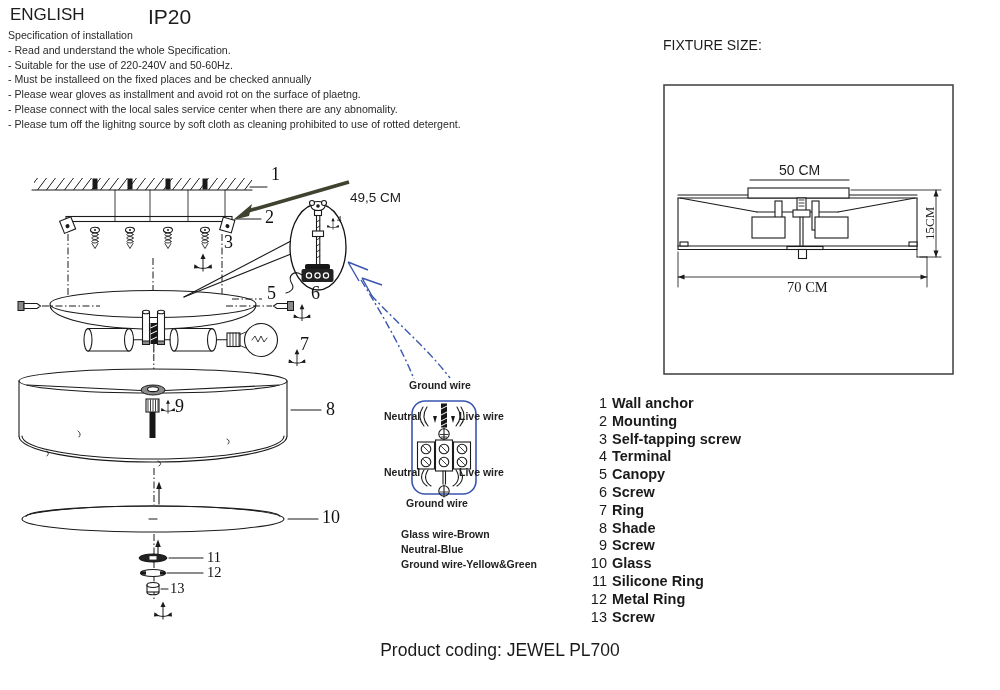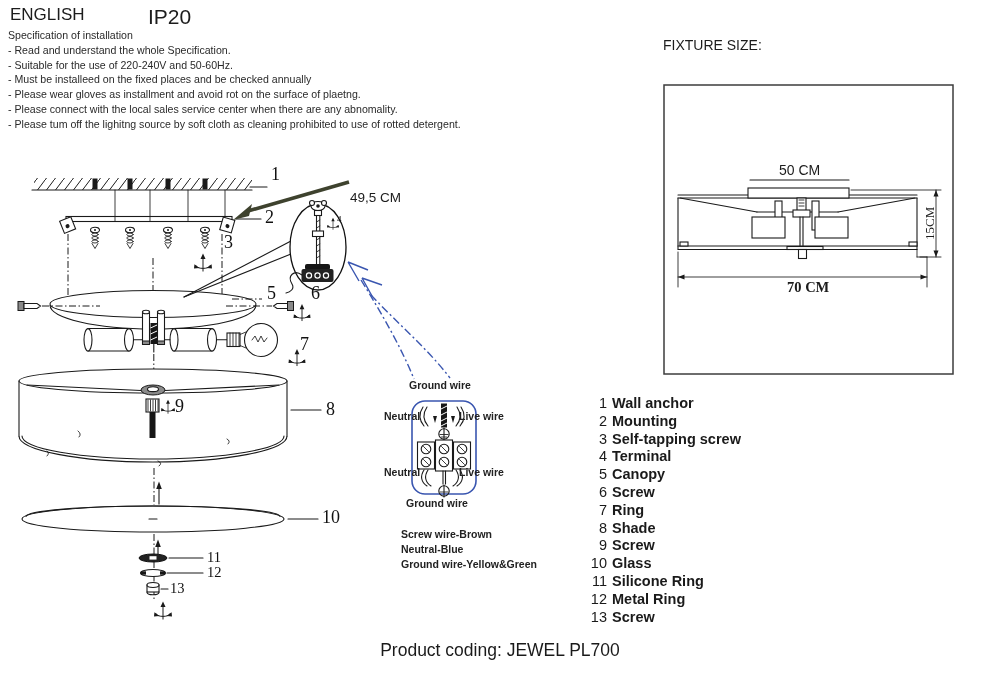--- a/index.html
+++ b/index.html
@@ -377,29 +377,29 @@
 
   <span class="t" style="left:350px;top:171px;font-size:13.5px;margin-top:19px;">49,5 CM</span>
 
   <span class="t wl" style="left:409px;top:379px;">Ground wire</span>
   <span class="t wl" style="left:384px;top:410px;">Neutral</span>
   <span class="t wl" style="left:459px;top:410px;">Live wire</span>
   <span class="t wl" style="left:384px;top:466px;">Neutral</span>
   <span class="t wl" style="left:459px;top:466px;">Live wire</span>
   <span class="t wl" style="left:406px;top:497px;">Ground wire</span>
   <div class="t colors" style="left:401px;top:527px;">
-    <div class="wl">Screw wire-Brown</div>
+    <div class="wl">Glass wire-Brown</div>
     <div class="wl">Neutral-Blue</div>
     <div class="wl">Ground wire-Yellow&amp;Green</div>
   </div>
 
   <span class="t" style="left:663px;top:37px;font-size:14px;">FIXTURE SIZE:</span>
   <span class="t" style="left:779px;top:162px;font-size:14px;">50 CM</span>
   <span class="dim-side">15CM</span>
-  <span class="t dim" style="left:787px;top:279px;font-size:14.5px;font-weight:bold;">70 CM</span>
+  <span class="t dim" style="left:787px;top:279px;font-size:14.5px;">70 CM</span>
 
   <div class="parts">
     <div class="row">
         <span class="num">1</span>
         <span class="name">Wall anchor</span>
       </div>
     <div class="row">
         <span class="num">2</span>
         <span class="name">Mounting</span>
       </div>

